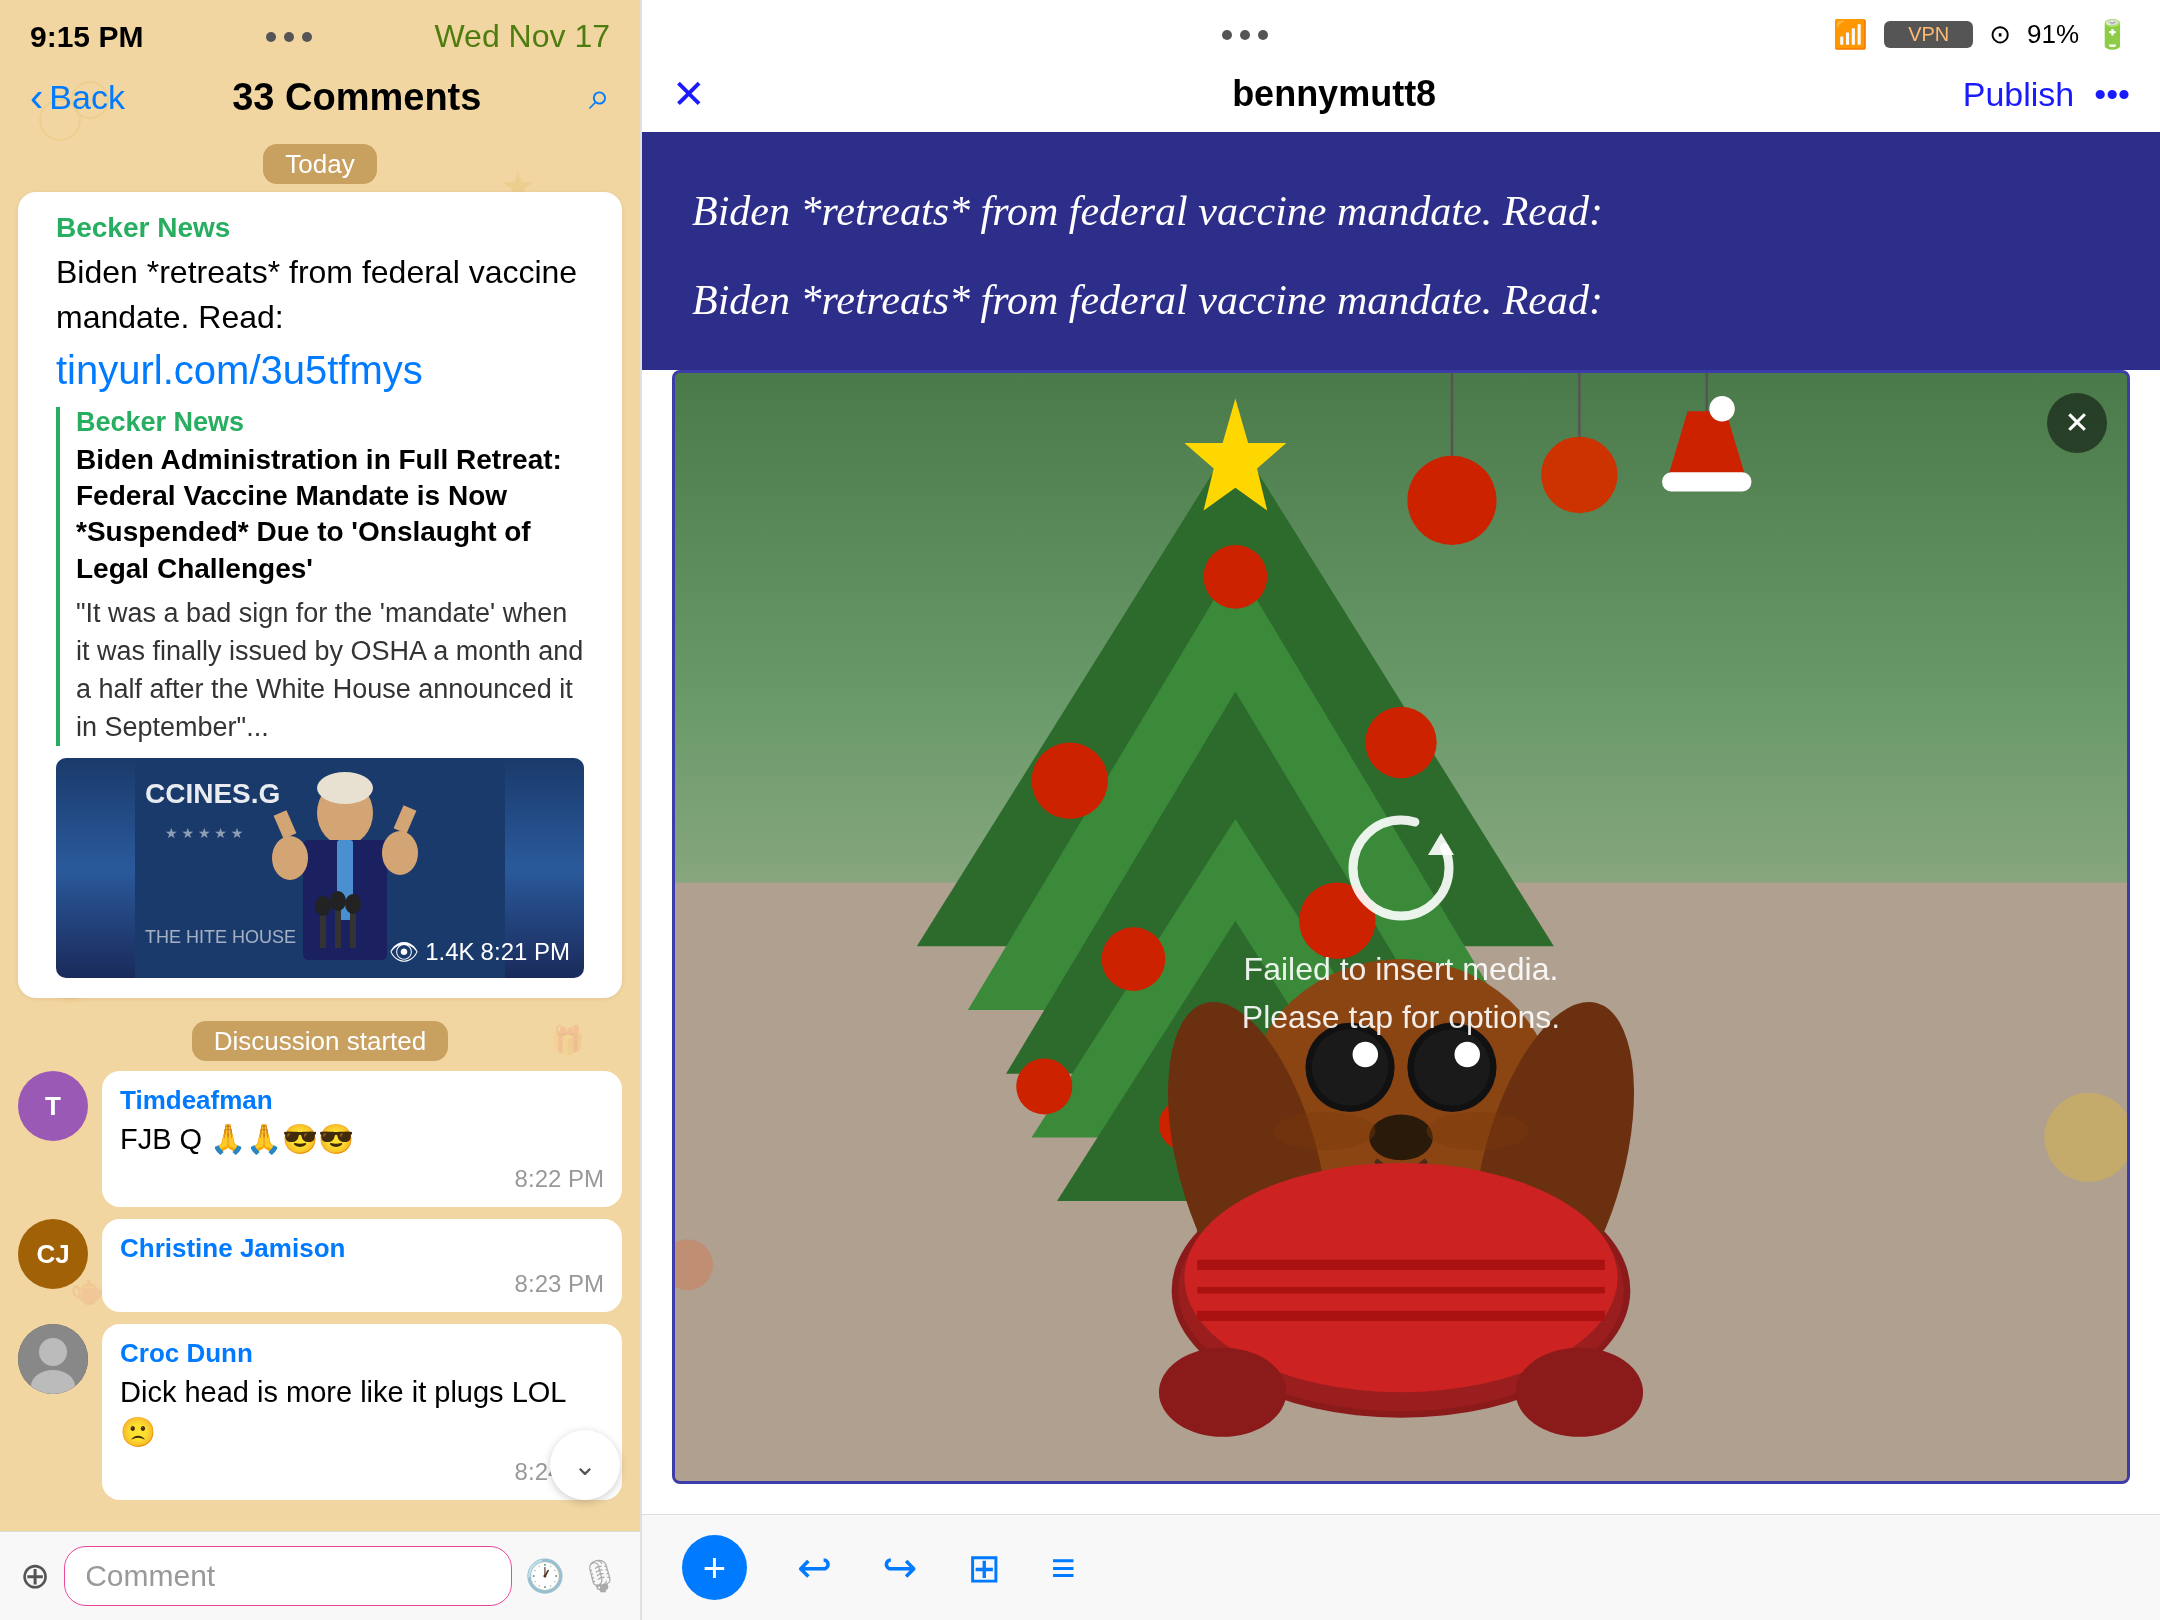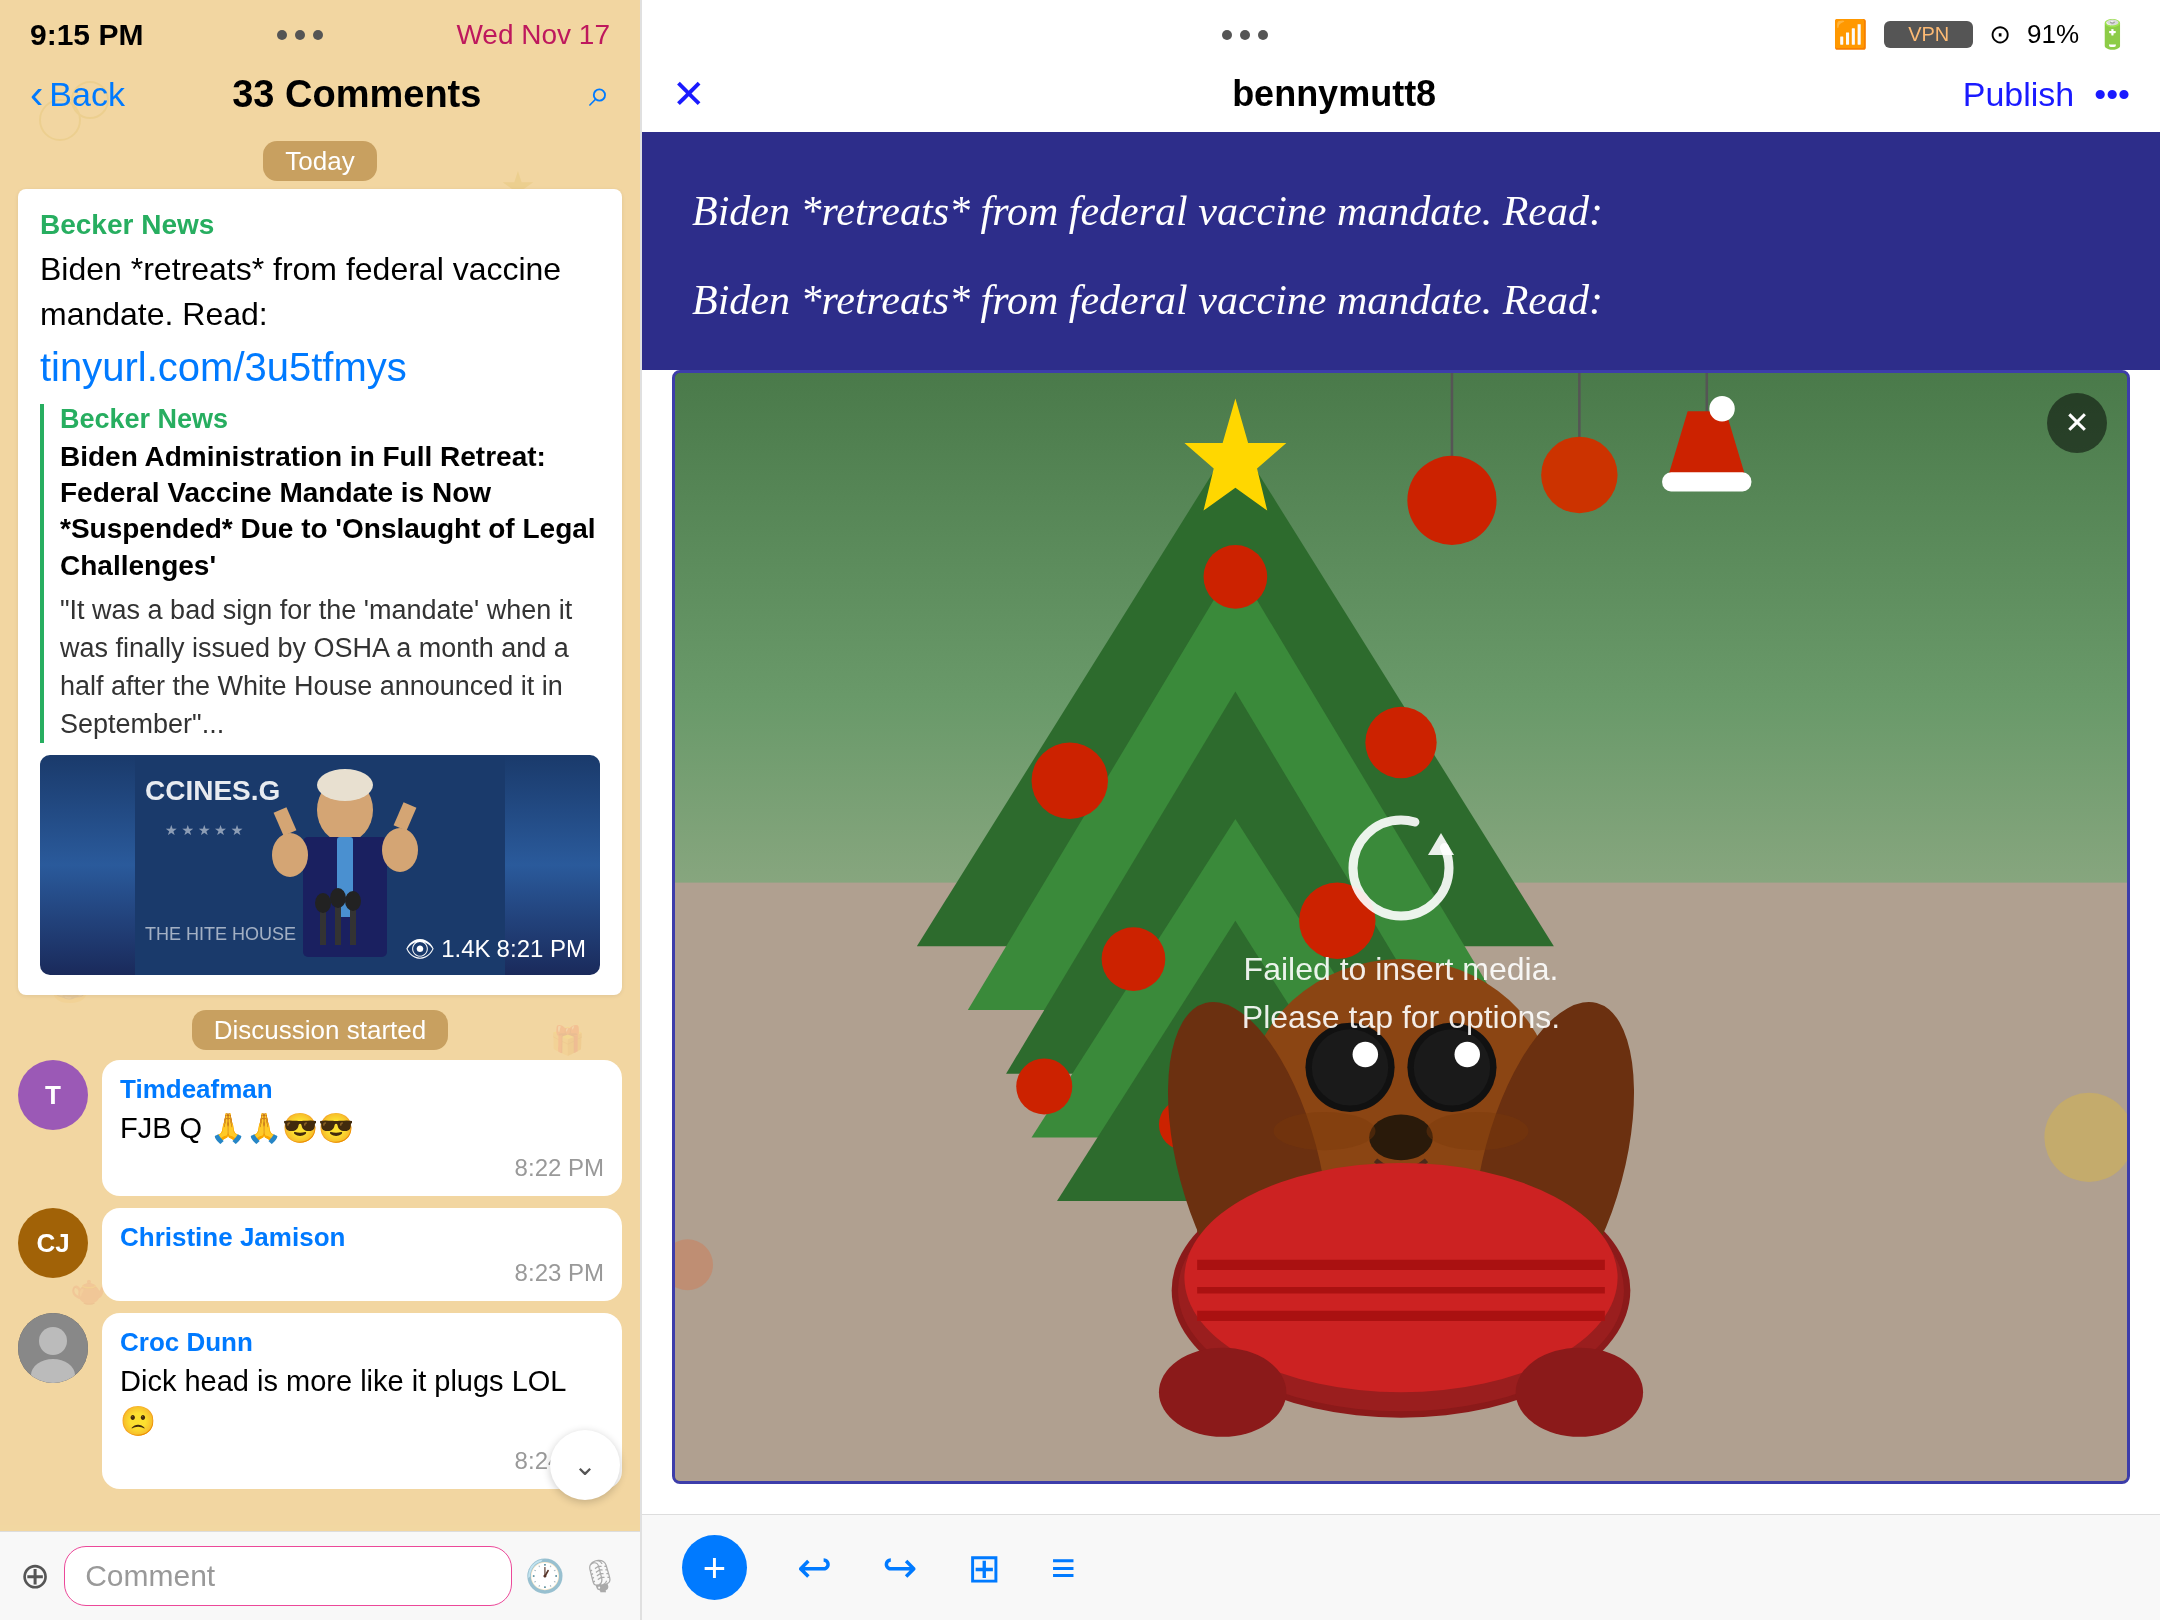--- a/index.html
+++ b/index.html
@@ -40,22 +40,22 @@
       padding: 18px 30px 10px 30px;
       position: relative;
       z-index: 2;
     }
     .status-time {
       font-size: 30px;
       font-weight: 600;
       color: #000;
     }
     .status-date {
-      font-size: 28px;
-      color: #be185d;
+      font-size: 32px;
+      color: #4d7c0f;
     }
     .status-dots-left {
       display: flex; gap: 8px;
     }
     .status-dot {
       width: 10px; height: 10px; border-radius: 50%; background: #555;
     }
 
     
     .nav-bar-left {
@@ -106,23 +106,23 @@
       background: #c8a060;
       color: #fff;
       font-size: 26px;
       border-radius: 14px;
       padding: 5px 22px;
     }
 
     
     .message-card {
       background: #fff;
-      border-radius: 8px;
-      padding: 20px 22px;
-      margin: 0 8px 20px 8px;
+      border-radius: 18px;
+      padding: 20px 38px;
+      margin: 0 8px 28px 8px;
       box-shadow: 0 1px 4px rgba(0,0,0,0.08);
     }
     .becker-source {
       color: #27ae60;
       font-size: 28px;
       font-weight: 700;
       margin-bottom: 6px;
     }
     .message-text {
       font-size: 32px;

